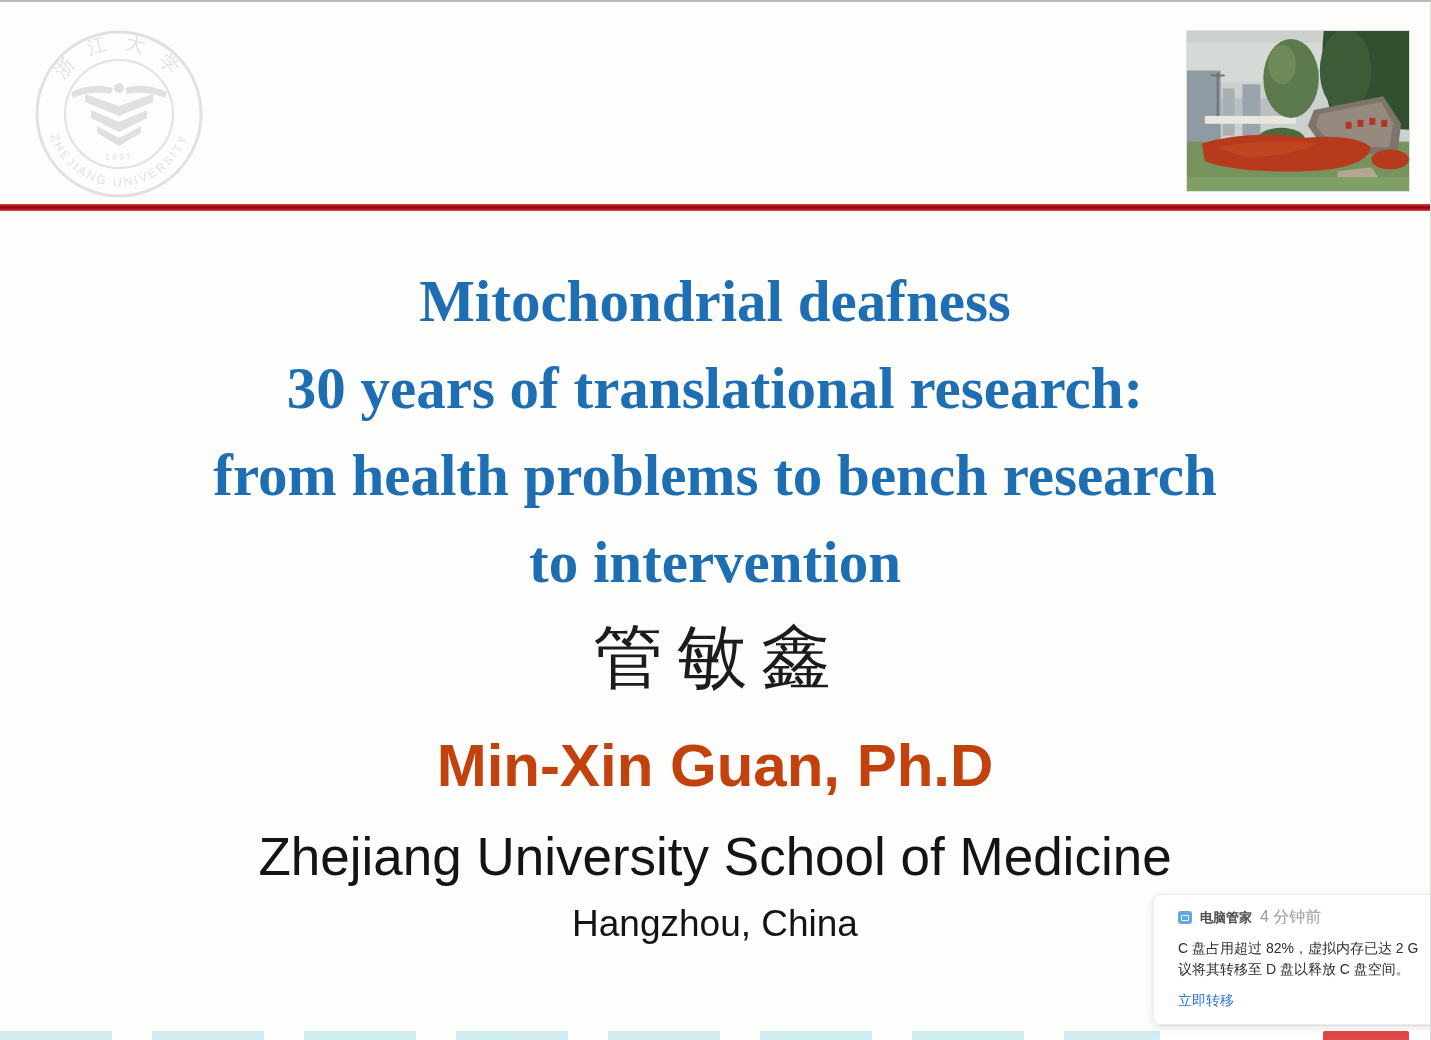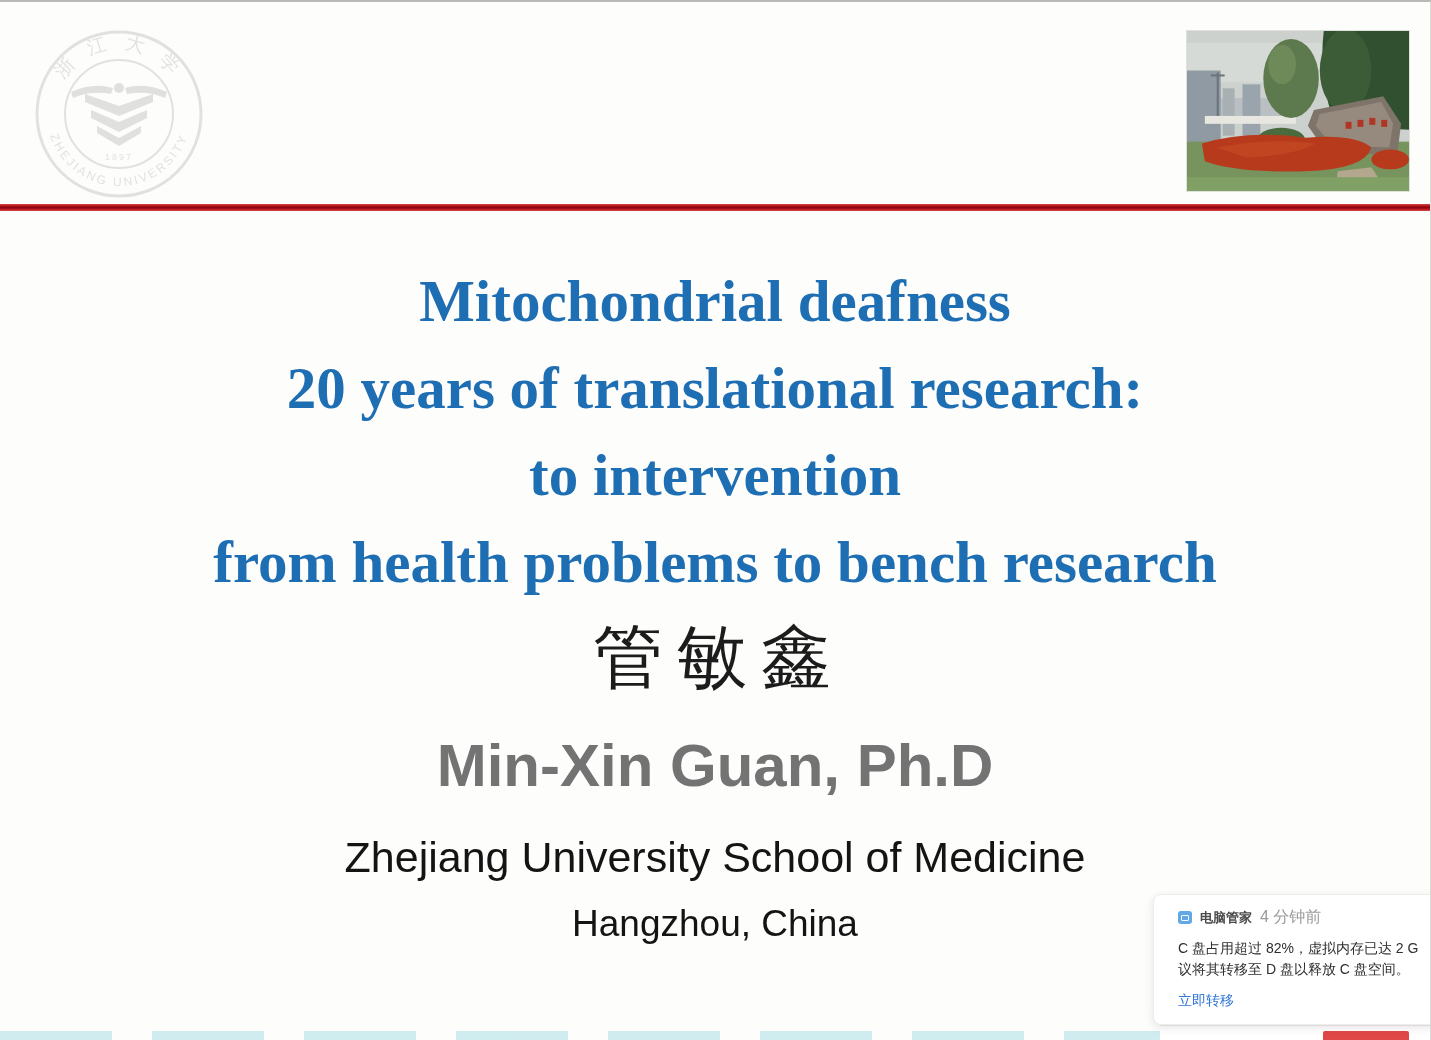--- a/index.html
+++ b/index.html
@@ -33,25 +33,25 @@
     font-weight:700; font-size:59px; line-height:87px; color:#1e6eb4;
     white-space:nowrap;
   }
   .cn-name {
     position:absolute; left:0; right:0; top:608px; height:96px; line-height:96px;
     text-align:center; font-family:"Liberation Serif","DejaVu Serif",serif;
     font-weight:400; font-size:70px; letter-spacing:14px; color:#1c1c1c;padding-left:8px;
   }
   .author {
     position:absolute; left:0; right:0; top:716px; height:96px; line-height:96px;
-    text-align:center; font-weight:700; font-size:60px; color:#737373;
+    text-align:center; font-weight:700; font-size:60px; color:#c2410c;
   }
   .affiliation {
     position:absolute; left:0; right:0; top:824px; height:62px; line-height:62px;
-    text-align:center; font-weight:400; font-size:43px; color:#141414;
+    text-align:center; font-weight:400; font-size:53px; color:#141414;
   }
   .location {
     position:absolute; left:0; right:0; top:900px; height:44px; line-height:44px;
     text-align:center; font-weight:400; font-size:37px; color:#141414;
   }
   .email-row { position:absolute; left:0; right:0; top:956px; height:48px; line-height:48px; text-align:center; }
   .email-link {
     font-size:37px; color:#3ec6b2; text-decoration:underline;
     text-decoration-thickness:2px; text-underline-offset:5px; cursor:pointer;
   }
@@ -153,23 +153,23 @@
       <ellipse cx="205" cy="130" rx="19" ry="10" fill="#b73a1c"></ellipse>
       <polygon points="152,142 186,138 202,162 150,162" fill="#b3a78e"></polygon>
       <rect x="0" y="148" width="224" height="14" fill="#81a065"></rect>
     </svg>
   </div>
 
   <div class="divider"></div>
 
   <div class="title-block">
     <div class="title-line">Mitochondrial deafness</div>
-    <div class="title-line">20 years of translational research:</div>
+    <div class="title-line">30 years of translational research:</div>
+    <div class="title-line">from health problems to bench research</div>
     <div class="title-line">to intervention</div>
-    <div class="title-line">from health problems to bench research</div>
   </div>
 
   <div class="cn-name">管敏鑫</div>
 
   <div class="author">Min-Xin Guan, Ph.D</div>
 
   <div class="affiliation">Zhejiang University School of Medicine</div>
 
   <div class="location">Hangzhou, China</div>
 

